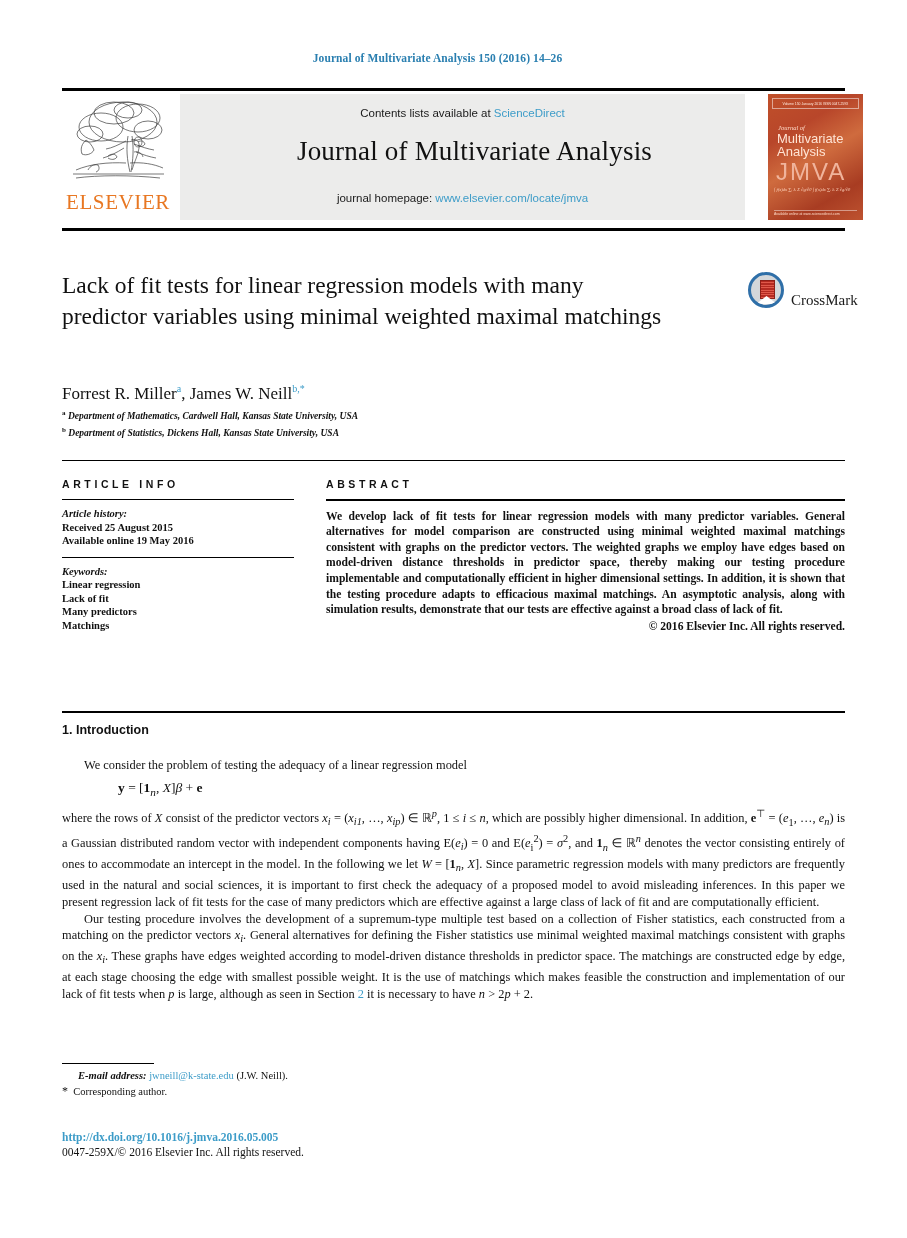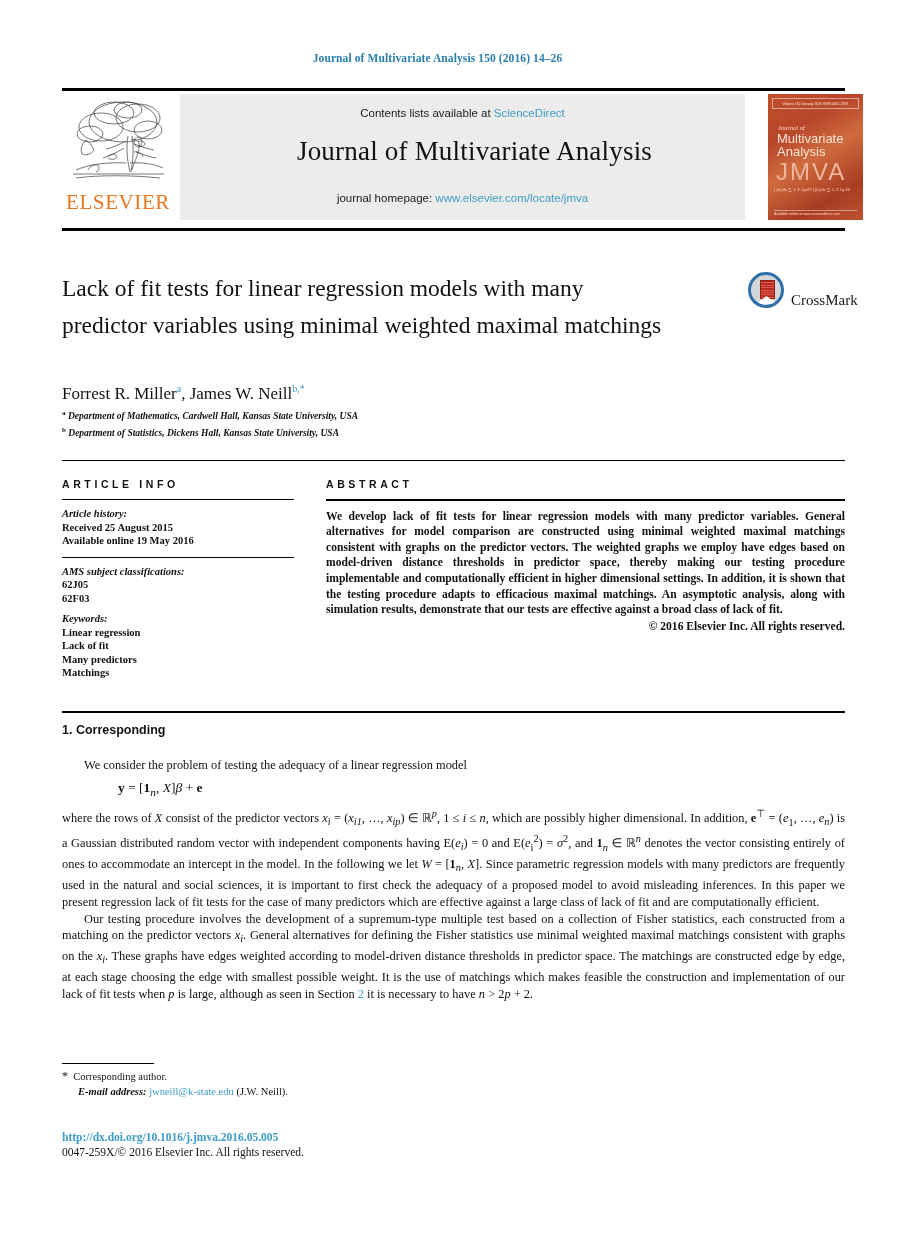--- a/index.html
+++ b/index.html
@@ -158,21 +158,21 @@
     background: #000;
   }
 
   
   .title {
     position: absolute;
     left: 62px; top: 270px;
     width: 600px;
     font-family: "Liberation Serif", serif;
     font-size: 23.5px;
-    line-height: 37px;
+    line-height: 31px;
     color: #111;
   }
   .crossmark {
     position: absolute;
     left: 748px; top: 272px;
     width: 100px; height: 36px;
   }
   .cm-badge {
     position: absolute; left: 0; top: 0;
     width: 36px; height: 36px;
@@ -448,55 +448,50 @@
   <div class="col-info">
     <div class="sec-head">ARTICLE INFO</div>
     <div class="hr-thin"></div>
     <div class="info-group">
       <div class="lbl">Article history:</div>
       <div>Received 25 August 2015</div>
       <div>Available online 19 May 2016</div>
     </div>
     <div class="hr-thin"></div>
     <div class="info-group">
-      <div class="lbl">AMS subject classifications:</div>
-      <div>62J05</div>
-      <div>62F03</div>
-    </div>
-    <div class="info-group">
       <div class="lbl">Keywords:</div>
       <div>Linear regression</div>
       <div>Lack of fit</div>
       <div>Many predictors</div>
       <div>Matchings</div>
     </div>
   </div>
 
   <div class="col-abs">
     <div class="sec-head">ABSTRACT</div>
     <div class="hr-thin-abs"></div>
     <div class="abstract-body">We develop lack of fit tests for linear regression models with many predictor variables. General alternatives for model comparison are constructed using minimal weighted maximal matchings consistent with graphs on the predictor vectors. The weighted graphs we employ have edges based on model-driven distance thresholds in predictor space, thereby making our testing procedure implementable and computationally efficient in higher dimensional settings. In addition, it is shown that the testing procedure adapts to efficacious maximal matchings. An asymptotic analysis, along with simulation results, demonstrate that our tests are effective against a broad class of lack of fit.</div>
     <div class="abstract-copy">© 2016 Elsevier Inc. All rights reserved.</div>
   </div>
 
   <div class="info-abs-rule-bot"></div>
 
-  <div class="sec-title"><span>1.</span>&nbsp;<span>Corresponding</span></div>
+  <div class="sec-title"><span>1.</span>&nbsp;<span>Introduction</span></div>
 
   <div class="body-text">
     <p class="indent">We consider the problem of testing the adequacy of a linear regression model</p>
     <div class="eq"><b>y</b> = [<b>1</b><sub class="mi">n</sub>, <span class="mi">X</span>]<span class="mi">β</span> + <b>e</b></div>
     <p>where the rows of <span class="mi">X</span> consist of the predictor vectors <span class="mi">x<sub>i</sub></span> = (<span class="mi">x<sub>i1</sub></span>, …, <span class="mi">x<sub>ip</sub></span>) ∈ ℝ<sup class="mi">p</sup>, 1 ≤ <span class="mi">i</span> ≤ <span class="mi">n</span>, which are possibly higher dimensional. In addition, <b>e</b><sup>⊤</sup> = (<span class="mi">e</span><sub>1</sub>, …, <span class="mi">e<sub>n</sub></span>) is a Gaussian distributed random vector with independent components having E(<span class="mi">e<sub>i</sub></span>) = 0 and E(<span class="mi">e</span><sub>i</sub><sup>2</sup>) = <span class="mi">σ</span><sup>2</sup>, and <b>1</b><sub class="mi">n</sub> ∈ ℝ<sup class="mi">n</sup> denotes the vector consisting entirely of ones to accommodate an intercept in the model. In the following we let <span class="mi">W</span> = [<b>1</b><sub class="mi">n</sub>, <span class="mi">X</span>]. Since parametric regression models with many predictors are frequently used in the natural and social sciences, it is important to first check the adequacy of a proposed model to avoid misleading inferences. In this paper we present regression lack of fit tests for the case of many predictors which are effective against a large class of lack of fit and are computationally efficient.</p>
     <p class="indent">Our testing procedure involves the development of a supremum-type multiple test based on a collection of Fisher statistics, each constructed from a matching on the predictor vectors <span class="mi">x<sub>i</sub></span>. General alternatives for defining the Fisher statistics use minimal weighted maximal matchings consistent with graphs on the <span class="mi">x<sub>i</sub></span>. These graphs have edges weighted according to model-driven distance thresholds in predictor space. The matchings are constructed edge by edge, at each stage choosing the edge with smallest possible weight. It is the use of matchings which makes feasible the construction and implementation of our lack of fit tests when <span class="mi">p</span> is large, although as seen in Section <span class="lnk">2</span> it is necessary to have <span class="mi">n</span> &gt; 2<span class="mi">p</span> + 2.</p>
   </div>
 
   <div class="foot-rule"></div>
   <div class="footnote">
+    <div style="padding-left:16px"><span class="em-lbl">E-mail address:</span> <span class="lnk">jwneill@k-state.edu</span> <span>(J.W. Neill).</span></div>
     <div><span class="star">*</span>&nbsp; <span>Corresponding author.</span></div>
-    <div style="padding-left:16px"><span class="em-lbl">E-mail address:</span> <span class="lnk">jwneill@k-state.edu</span> <span>(J.W. Neill).</span></div>
   </div>
 
   <div class="footer-block">
     <div class="doi">http://dx.doi.org/10.1016/j.jmva.2016.05.005</div>
     <div>0047-259X/© 2016 Elsevier Inc. All rights reserved.</div>
   </div>
 
 </div>
 
 </body></html>

